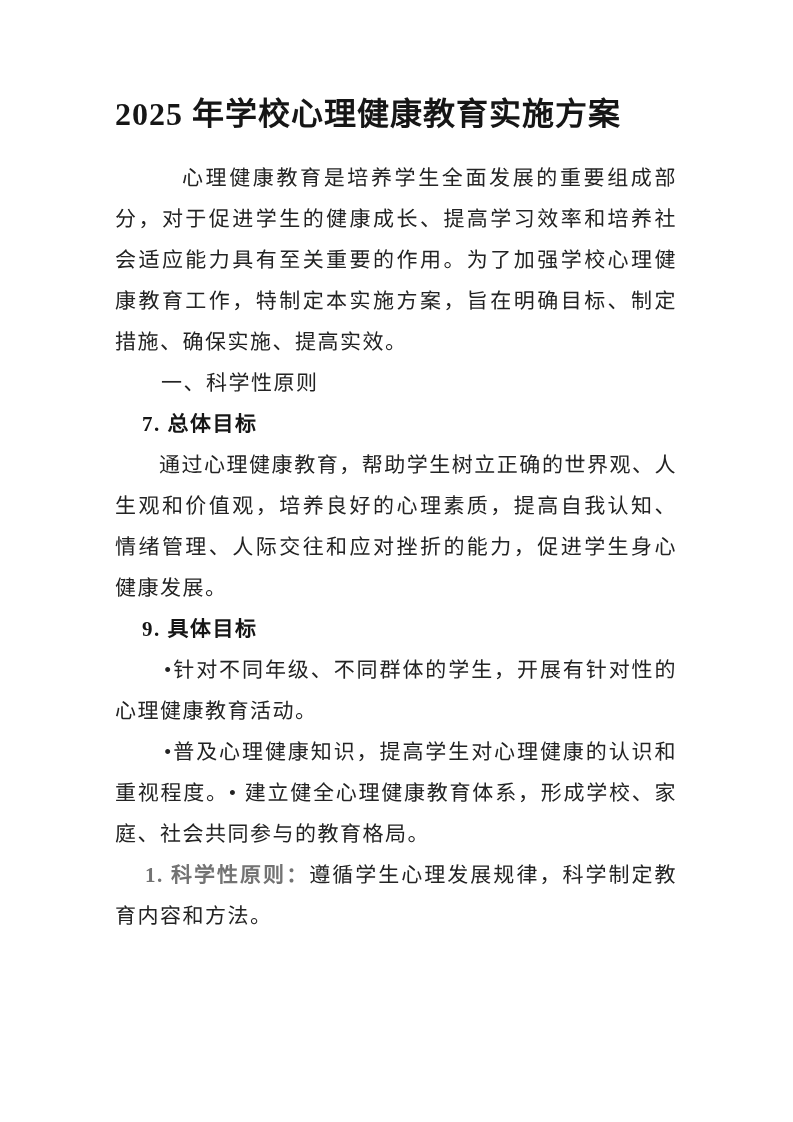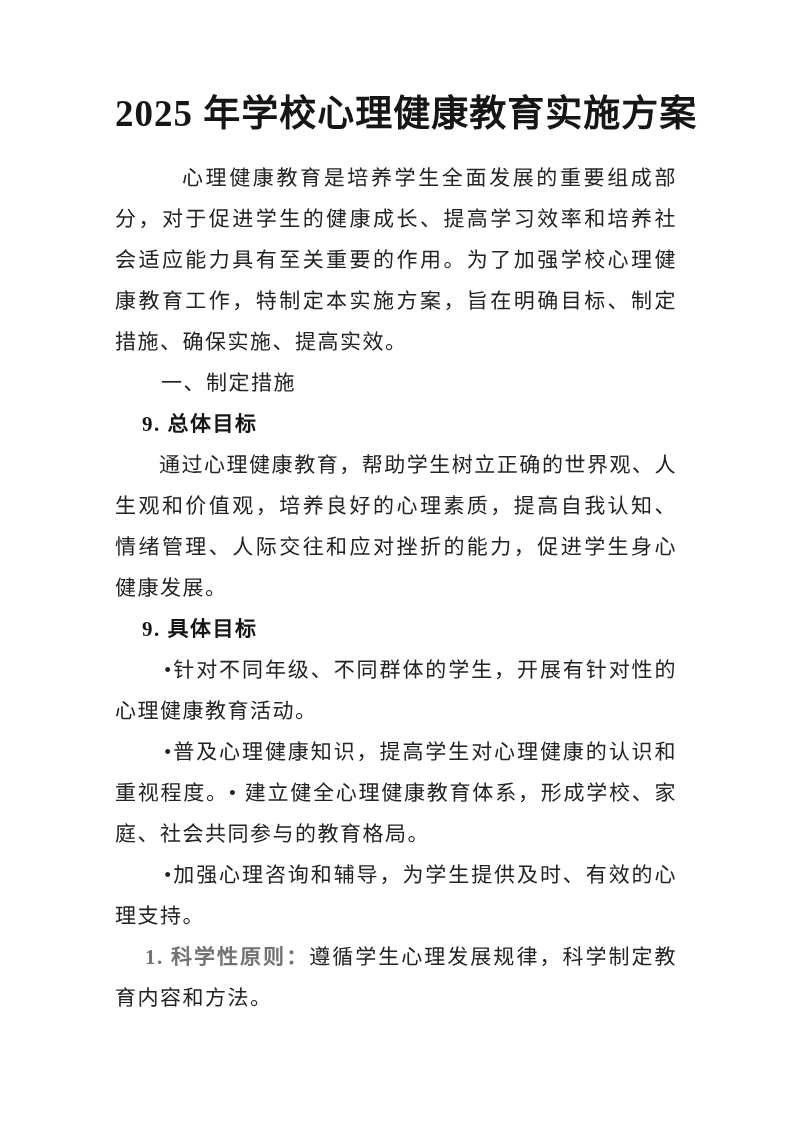--- a/index.html
+++ b/index.html
@@ -15,21 +15,21 @@
     background: #ffffff;
     overflow: hidden;
     font-family: "Liberation Serif", "DejaVu Serif", serif;
     color: #1f1f1f;
   }
   .doc {
     padding: 0 116px 0 115px; 
   }
   .doc-title {
     margin-top: 92px;
-    font-size: 37px;
+    font-size: 32px;
     line-height: 44px;
     font-weight: bold;
     letter-spacing: 1px;
     color: #161616;
     white-space: nowrap;
   }
   .doc-body {
     margin-top: 22px;
     font-size: 21px;
     line-height: 41px;
@@ -55,32 +55,31 @@
 
 <div class="page">
   <div class="doc">
 
     <div class="doc-title">2025 年学校心理健康教育实施方案</div>
 
     <div class="doc-body">
 
       <p class="p-intro">心理健康教育是培养学生全面发展的重要组成部分，对于促进学生的健康成长、提高学习效率和培养社会适应能力具有至关重要的作用。为了加强学校心理健康教育工作，特制定本实施方案，旨在明确目标、制定措施、确保实施、提高实效。</p>
 
-      <p class="p-heading">一、制定措施</p>
+      <p class="p-heading">一、科学性原则</p>
 
-      <p class="p-subheading">9. 总体目标</p>
+      <p class="p-subheading">7. 总体目标</p>
 
       <p class="p-body">通过心理健康教育，帮助学生树立正确的世界观、人生观和价值观，培养良好的心理素质，提高自我认知、情绪管理、人际交往和应对挫折的能力，促进学生身心健康发展。</p>
 
       <p class="p-subheading">9. 具体目标</p>
 
       <p class="p-bullet">•针对不同年级、不同群体的学生，开展有针对性的心理健康教育活动。</p>
 
       <p class="p-bullet">•普及心理健康知识，提高学生对心理健康的认识和重视程度。• 建立健全心理健康教育体系，形成学校、家庭、社会共同参与的教育格局。</p>
 
-      <p class="p-bullet">•加强心理咨询和辅导，为学生提供及时、有效的心理支持。</p>
 
 
       <p class="p-principle"><span class="bold-label">1. 科学性原则：</span><span>遵循学生心理发展规律，科学制定教育内容和方法。</span></p>
 
     </div>
   </div>
 </div>
 
 </body></html>

